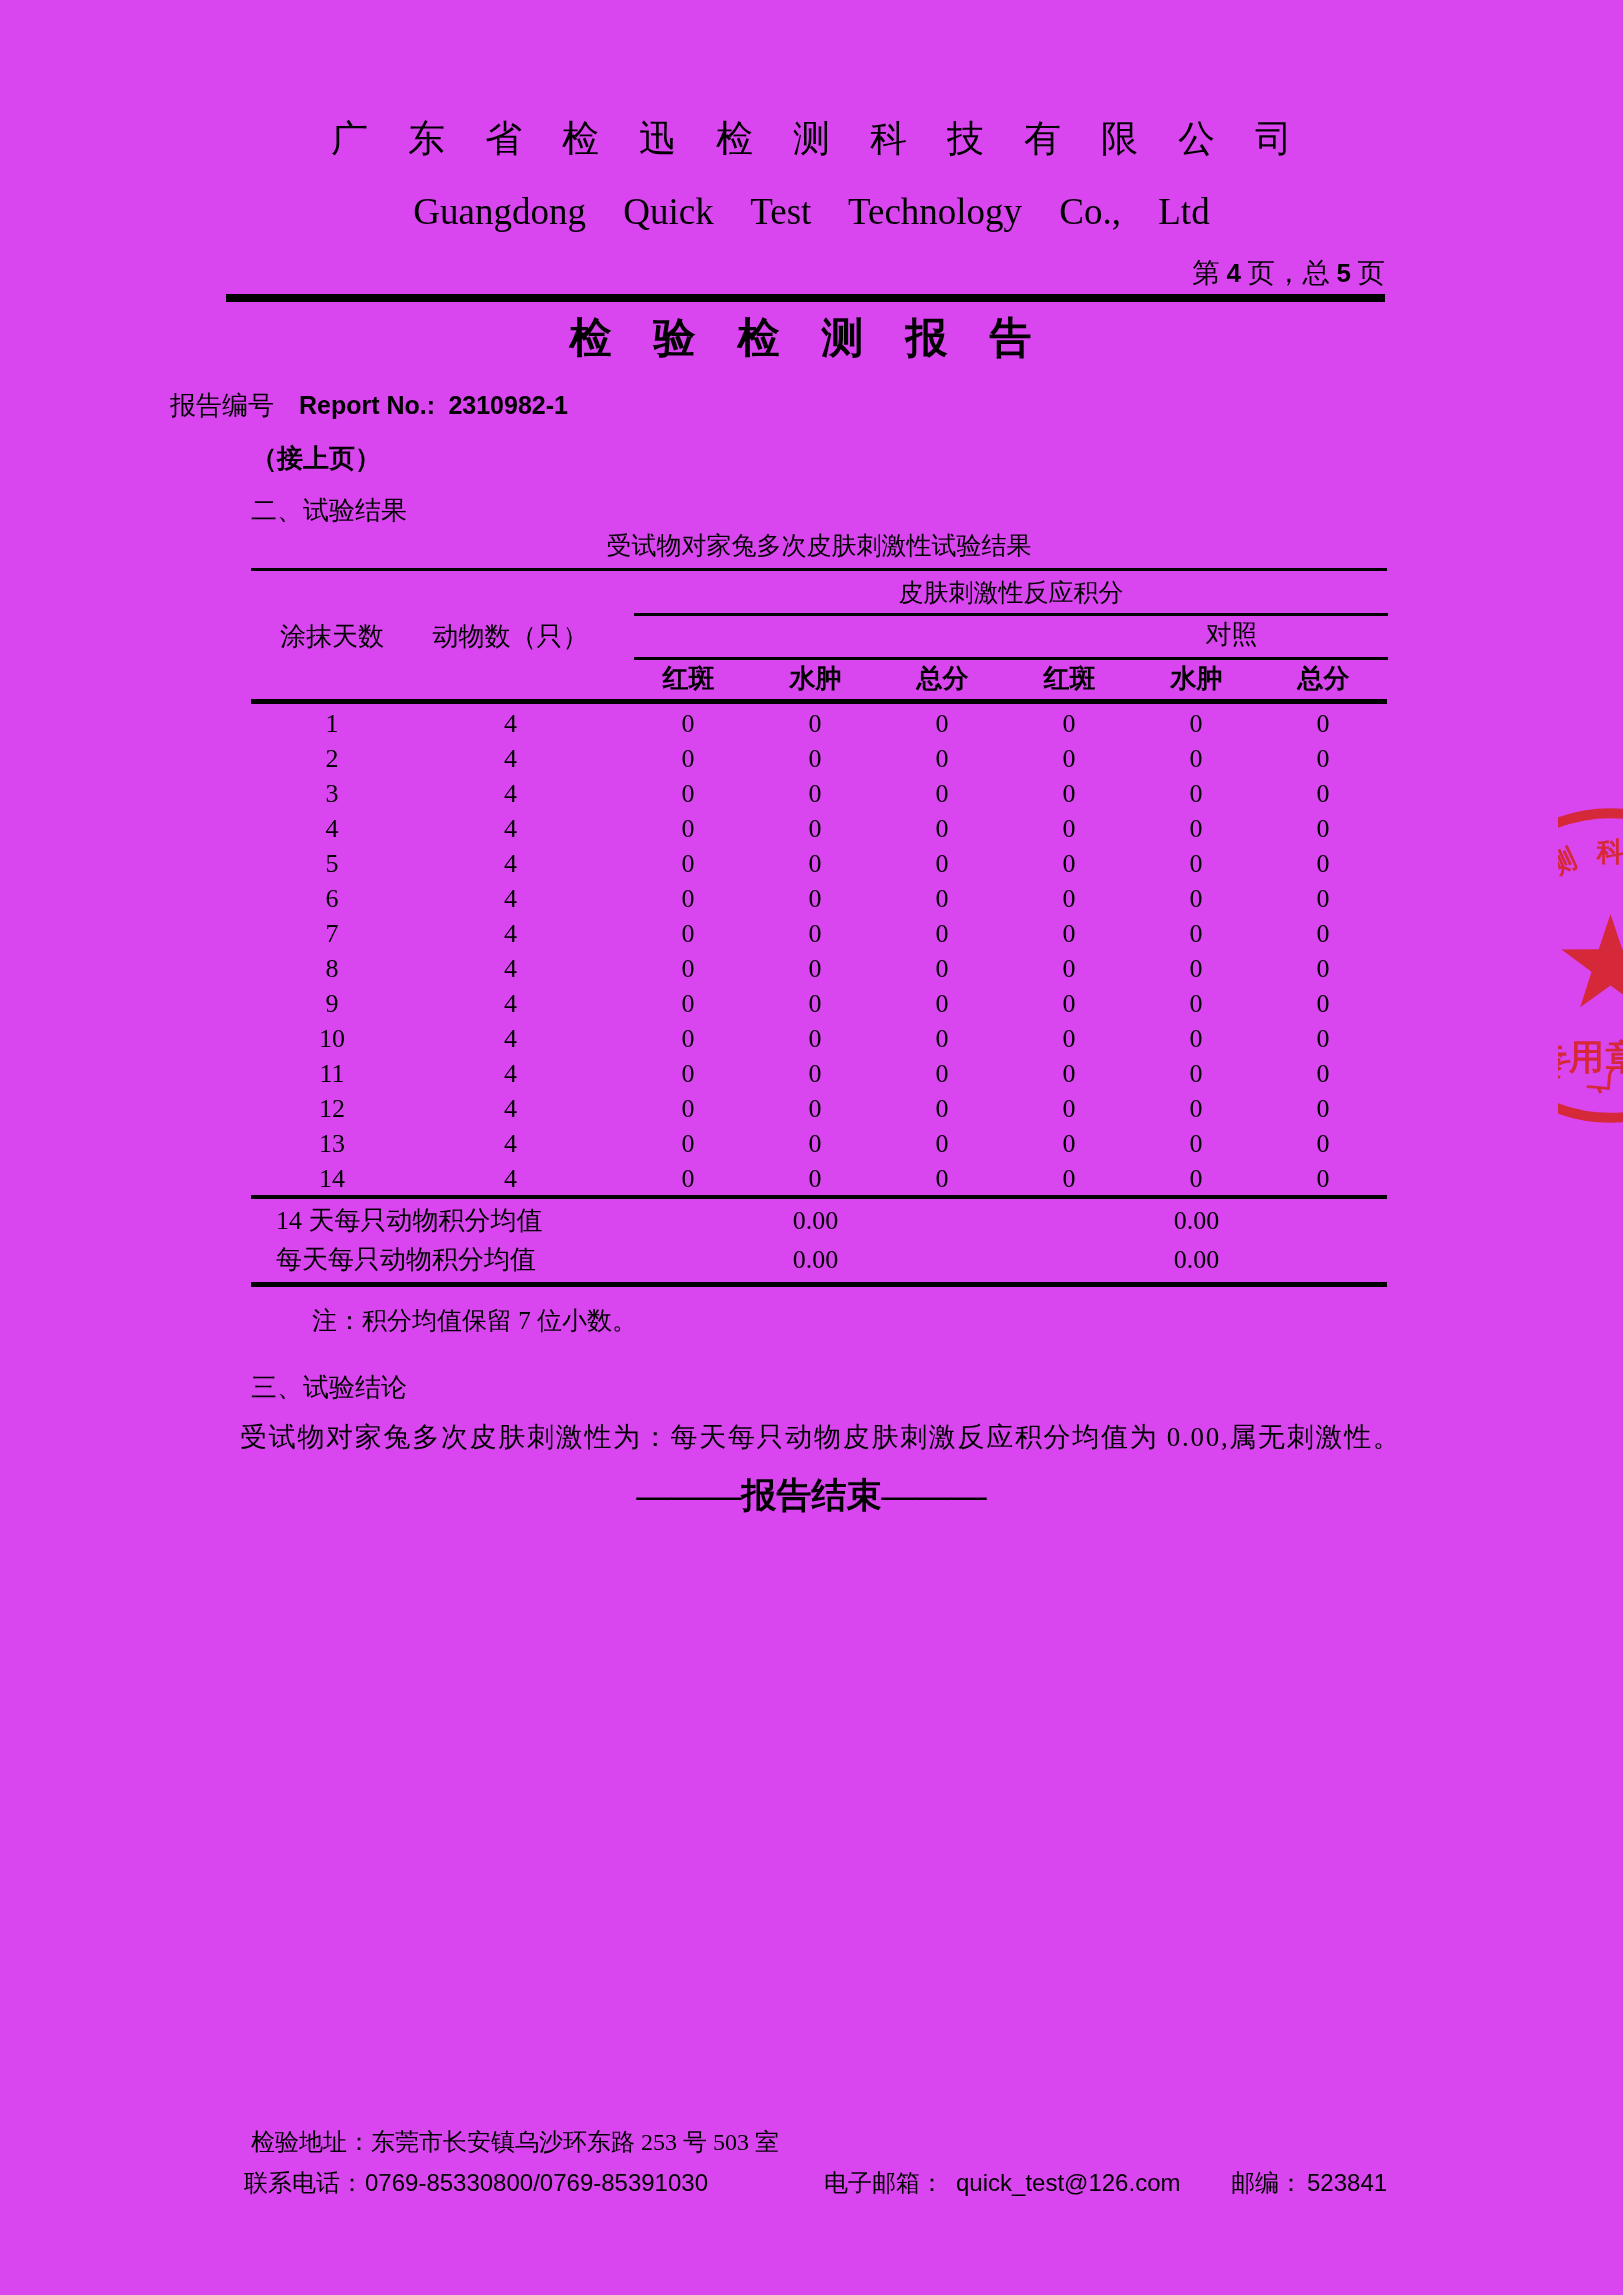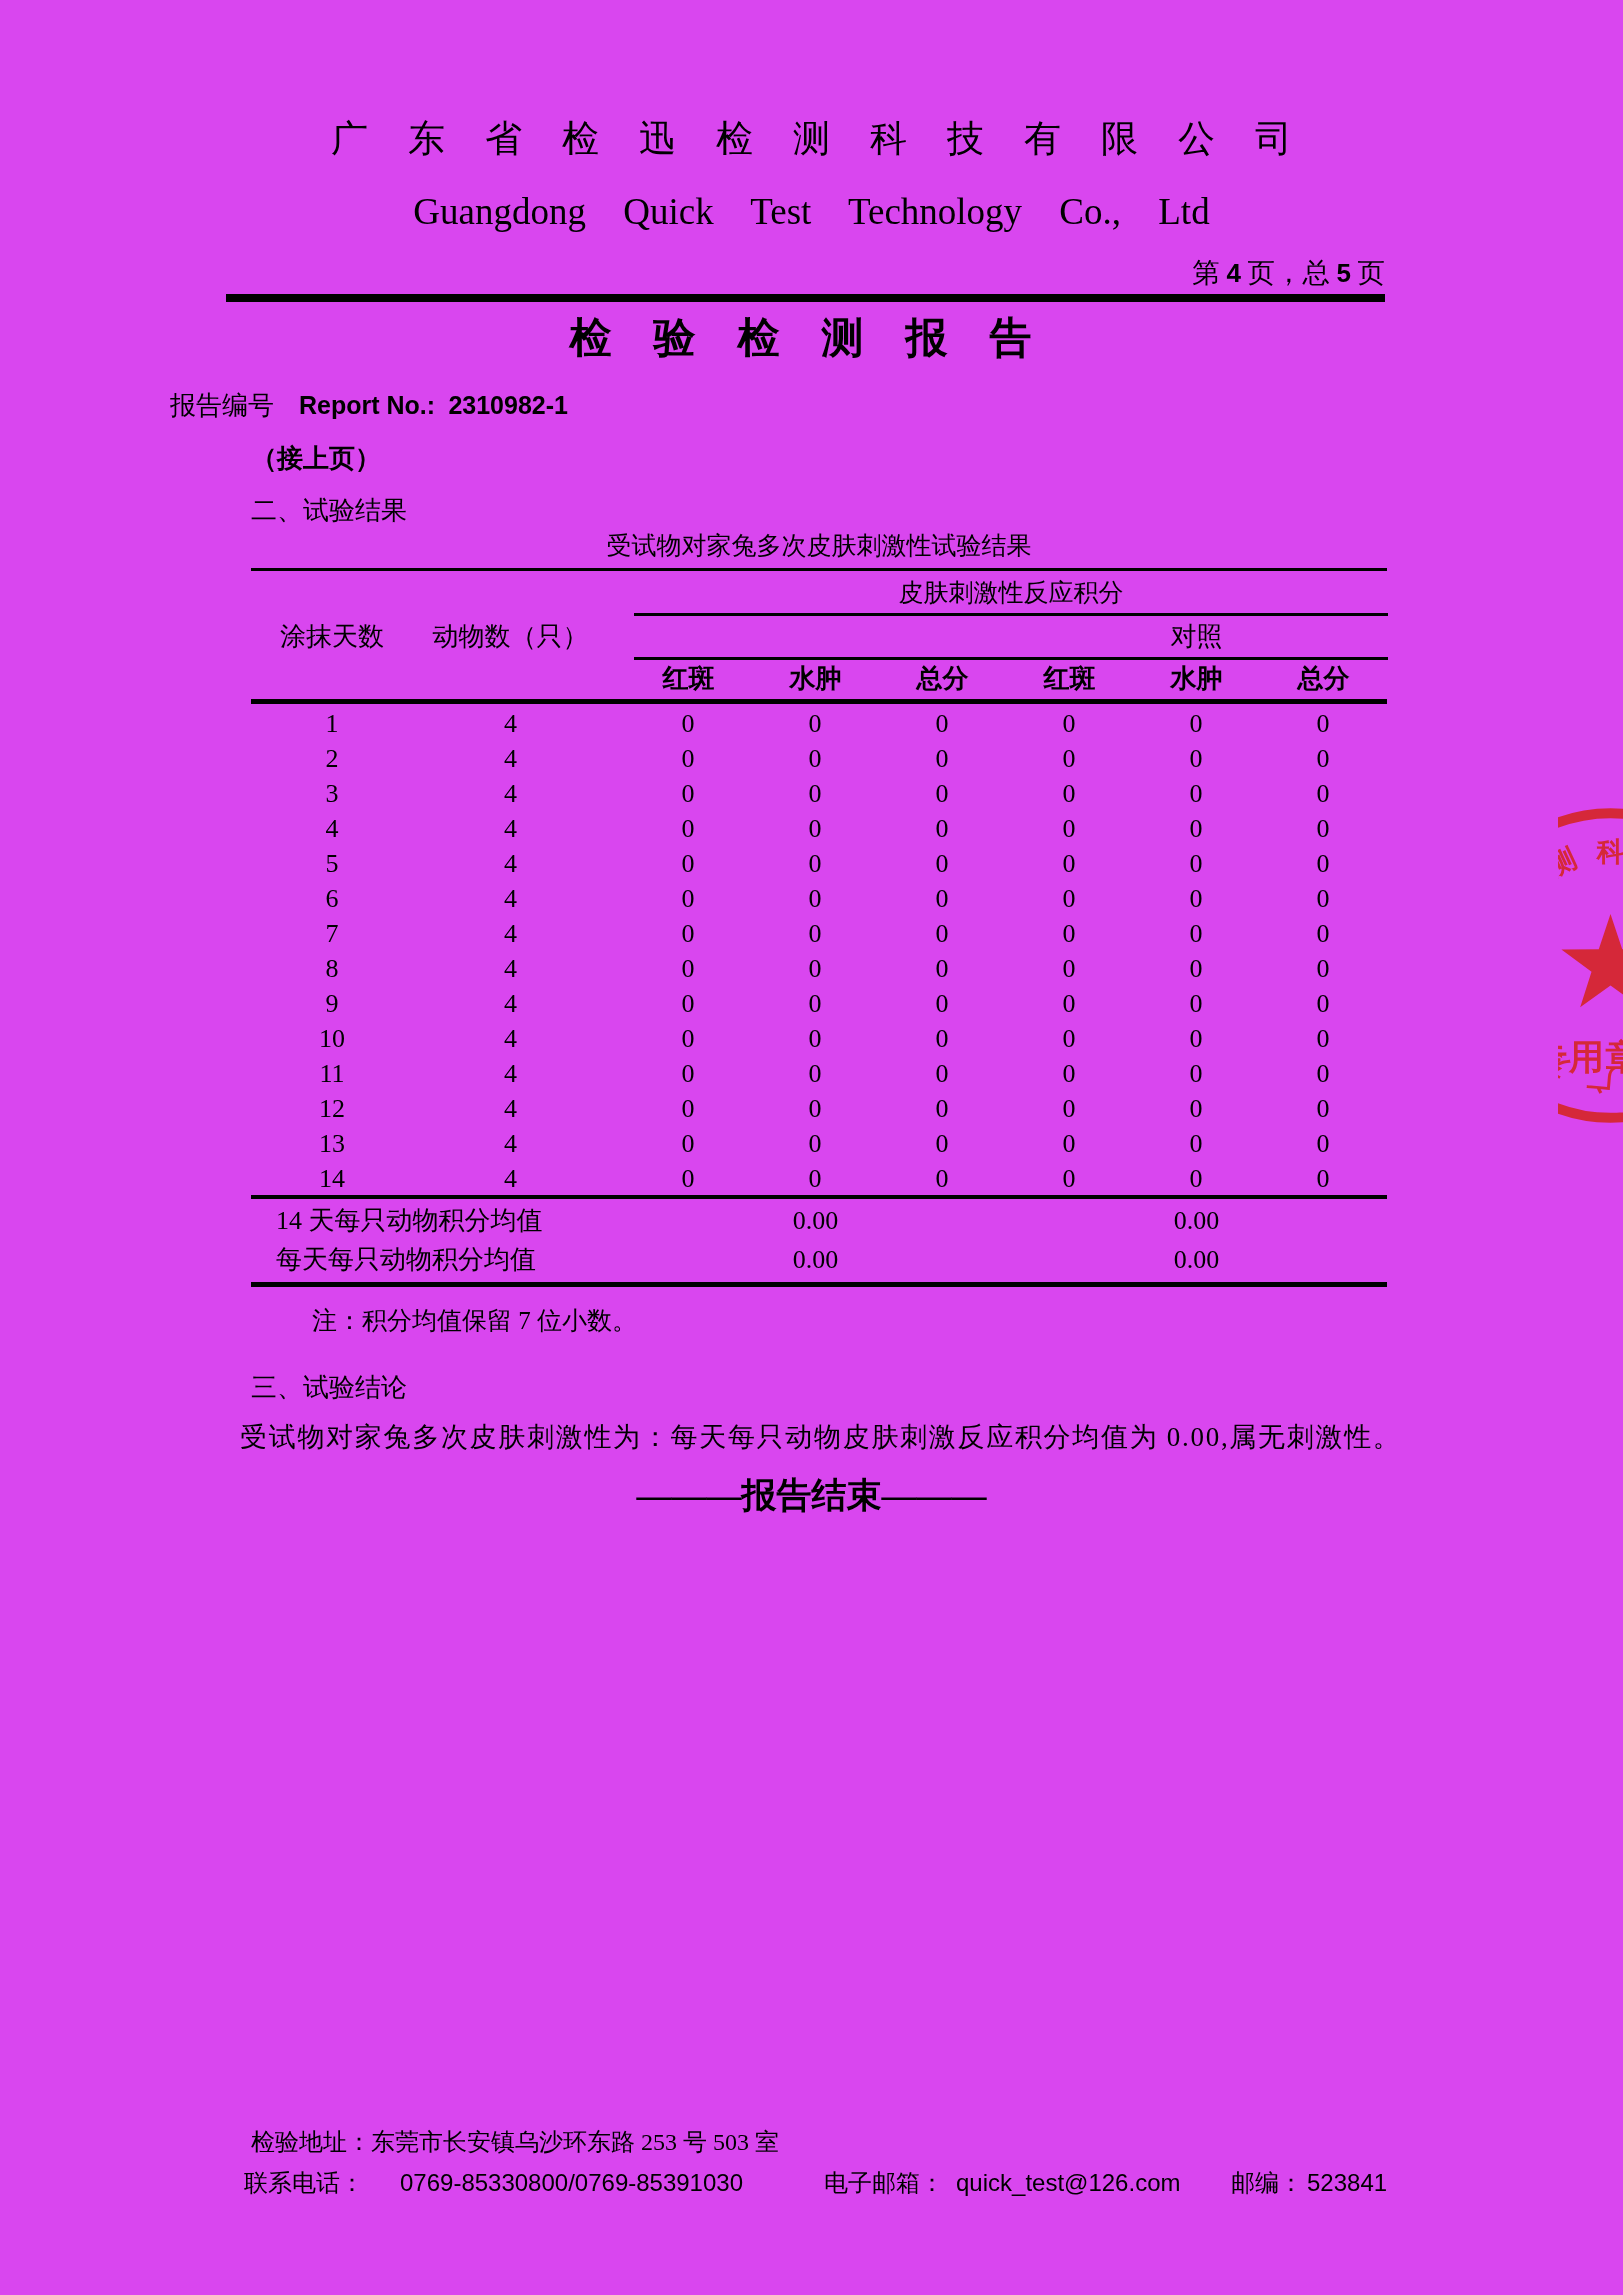--- a/index.html
+++ b/index.html
@@ -60,21 +60,21 @@
   .l-bottom{top:714px;left:0;width:1136px;height:5px;}
   .score-group-header{
     position:absolute;top:5px;left:383px;width:754px;height:40px;
     line-height:40px;text-align:center;font-size:25px;
   }
   .hdr-row span{position:absolute;font-size:26px;line-height:41px;text-align:center;}
   .hdr-row{position:absolute;top:48px;left:0;width:1136px;height:41px;}
   .h-day{left:0;width:162px;}
   .h-animals{left:162px;width:195px;}
   .h-sample{left:374px;width:381px;}
-  .h-control{left:755px;width:381px;}
+  .h-control{left:790px;width:381px;font-family:Liberation Mono, monospace;}
   .subrow{position:absolute;top:92px;left:0;width:1136px;height:38px;display:flex;}
   .subrow .c-spacer{width:374px;}
   .subrow .c-score{width:127px;text-align:center;font-size:26px;line-height:38px;font-weight:bold;}
   .rows{position:absolute;top:138px;left:0;width:1136px;}
   .trow{display:flex;height:35px;line-height:35px;font-size:26px;}
   .c-day{width:162px;text-align:center;}
   .c-animals{width:195px;text-align:center;}
   .c-spacer{width:16.6px;}
   .c-score{width:127px;text-align:center;}
   .sumrow{position:absolute;left:0;width:1136px;height:39px;line-height:39px;font-size:26px;}
@@ -89,21 +89,21 @@
   .conclusion{top:1416px;left:240px;width:1181px;font-size:27px;line-height:42px;letter-spacing:1.7px;}
   .end-mark{top:1472px;left:0;right:0;text-align:center;font-size:35px;font-weight:bold;line-height:47px;}
 
   
   .footer-line{font-size:24px;line-height:38px;white-space:nowrap;}
   .f-address{top:2123px;left:251px;}
   .f-contact{top:2164px;left:0;width:1623px;height:38px;}
   .f-contact span{position:absolute;line-height:38px;font-size:24px;}
   .lat-sans{font-family:"Liberation Sans","DejaVu Sans",sans-serif;font-size:23px;}
   .fp-label{left:244px;}
-  .fp-value{left:400px;text-align:center;}
+  .fp-value{left:365px;text-align:center;}
   .fe-label{left:824px;}
   .fe-value{left:956px;}
   .fz-label{left:1231px;}
   .fz-value{left:1307px;}
 
   
   .seal-clip{
     top:799px;left:1558px;width:66px;height:334px;
     overflow:hidden;opacity:0.93;
   }

